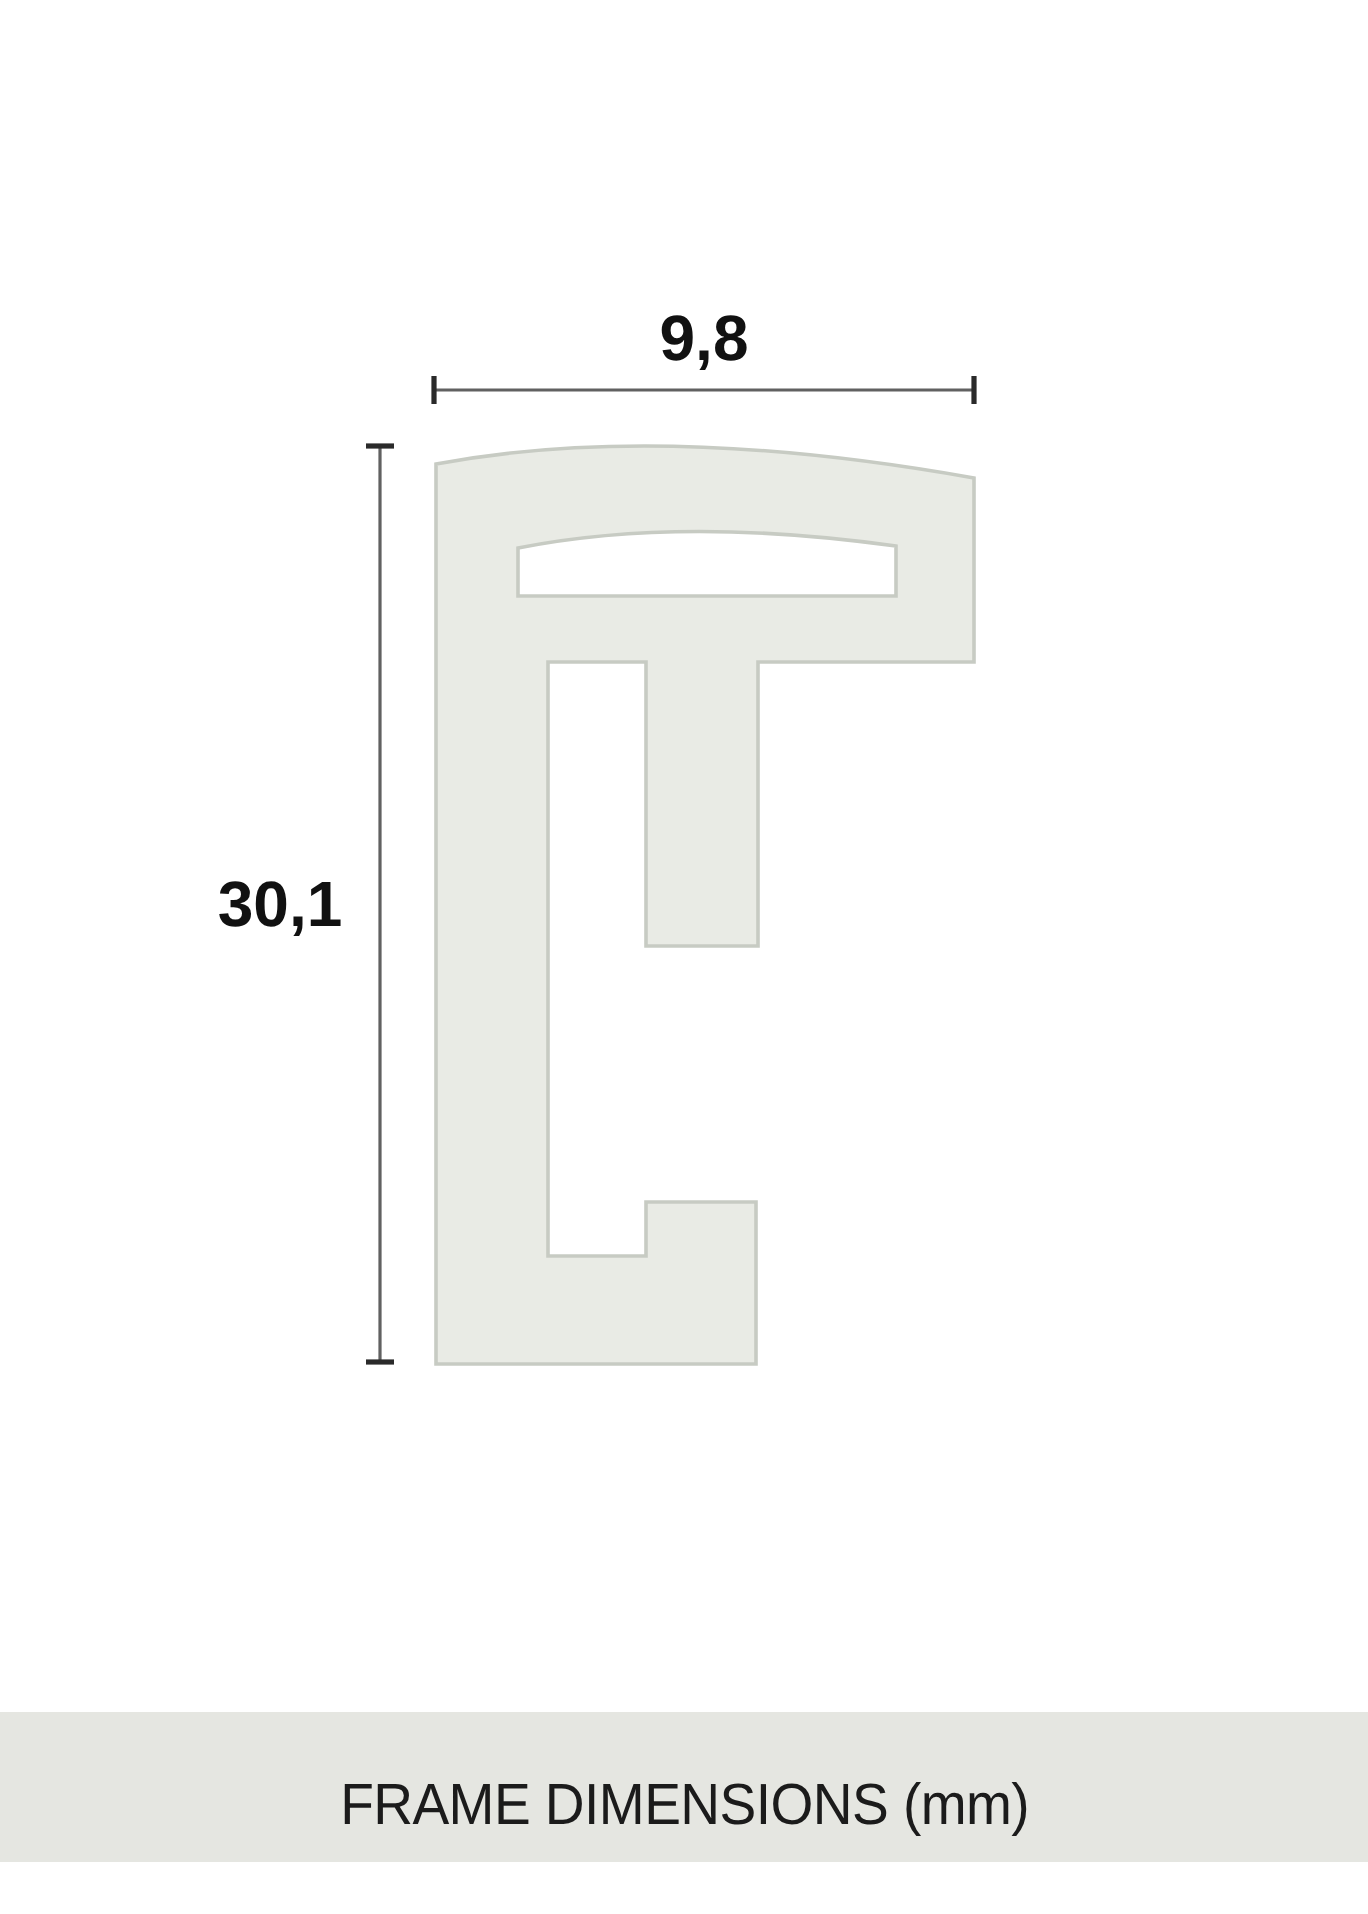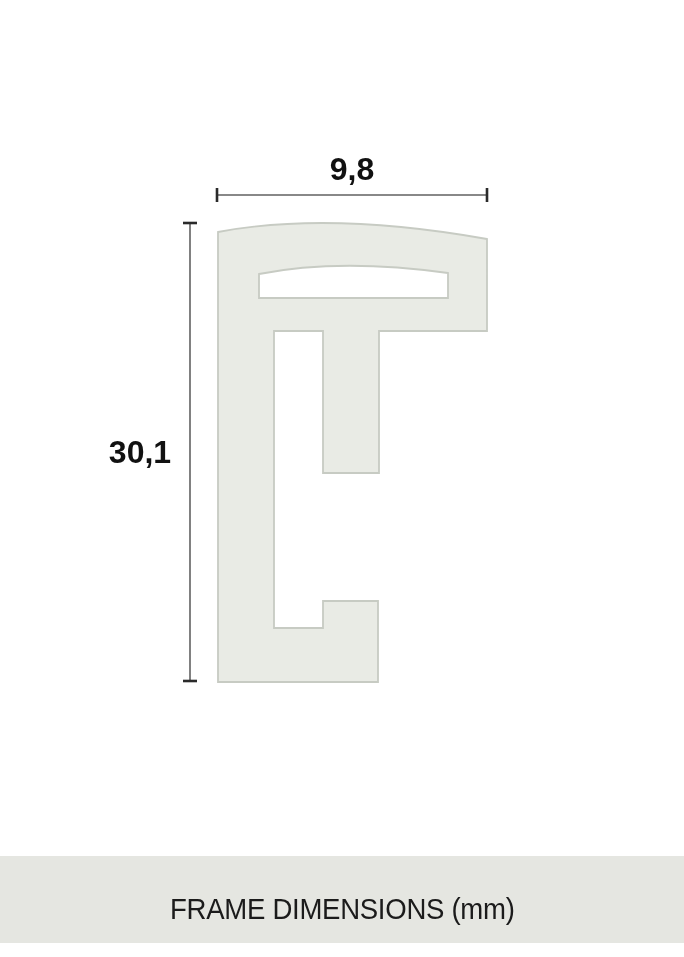--- a/index.html
+++ b/index.html
@@ -37,21 +37,21 @@
     font-size:32px;
     line-height:32px;
     letter-spacing:0px;
     white-space:nowrap;
   }
   .dim-label.width{left:352px;top:153px;transform:translateX(-50%);text-align:center;}
   .dim-label.height{left:140px;top:436px;transform:translateX(-50%);}
   .caption-bar{
     position:absolute;
     left:0;top:856px;
-    width:684px;height:87px;
+    width:684px;height:75px;
     background:var(--caption-bar-bg);
     display:flex;
     align-items:center;
     justify-content:center;
     padding-top:20px;
   }
   .caption-text{
     color:var(--caption-text);
     font-size:29px;
     font-weight:500;

